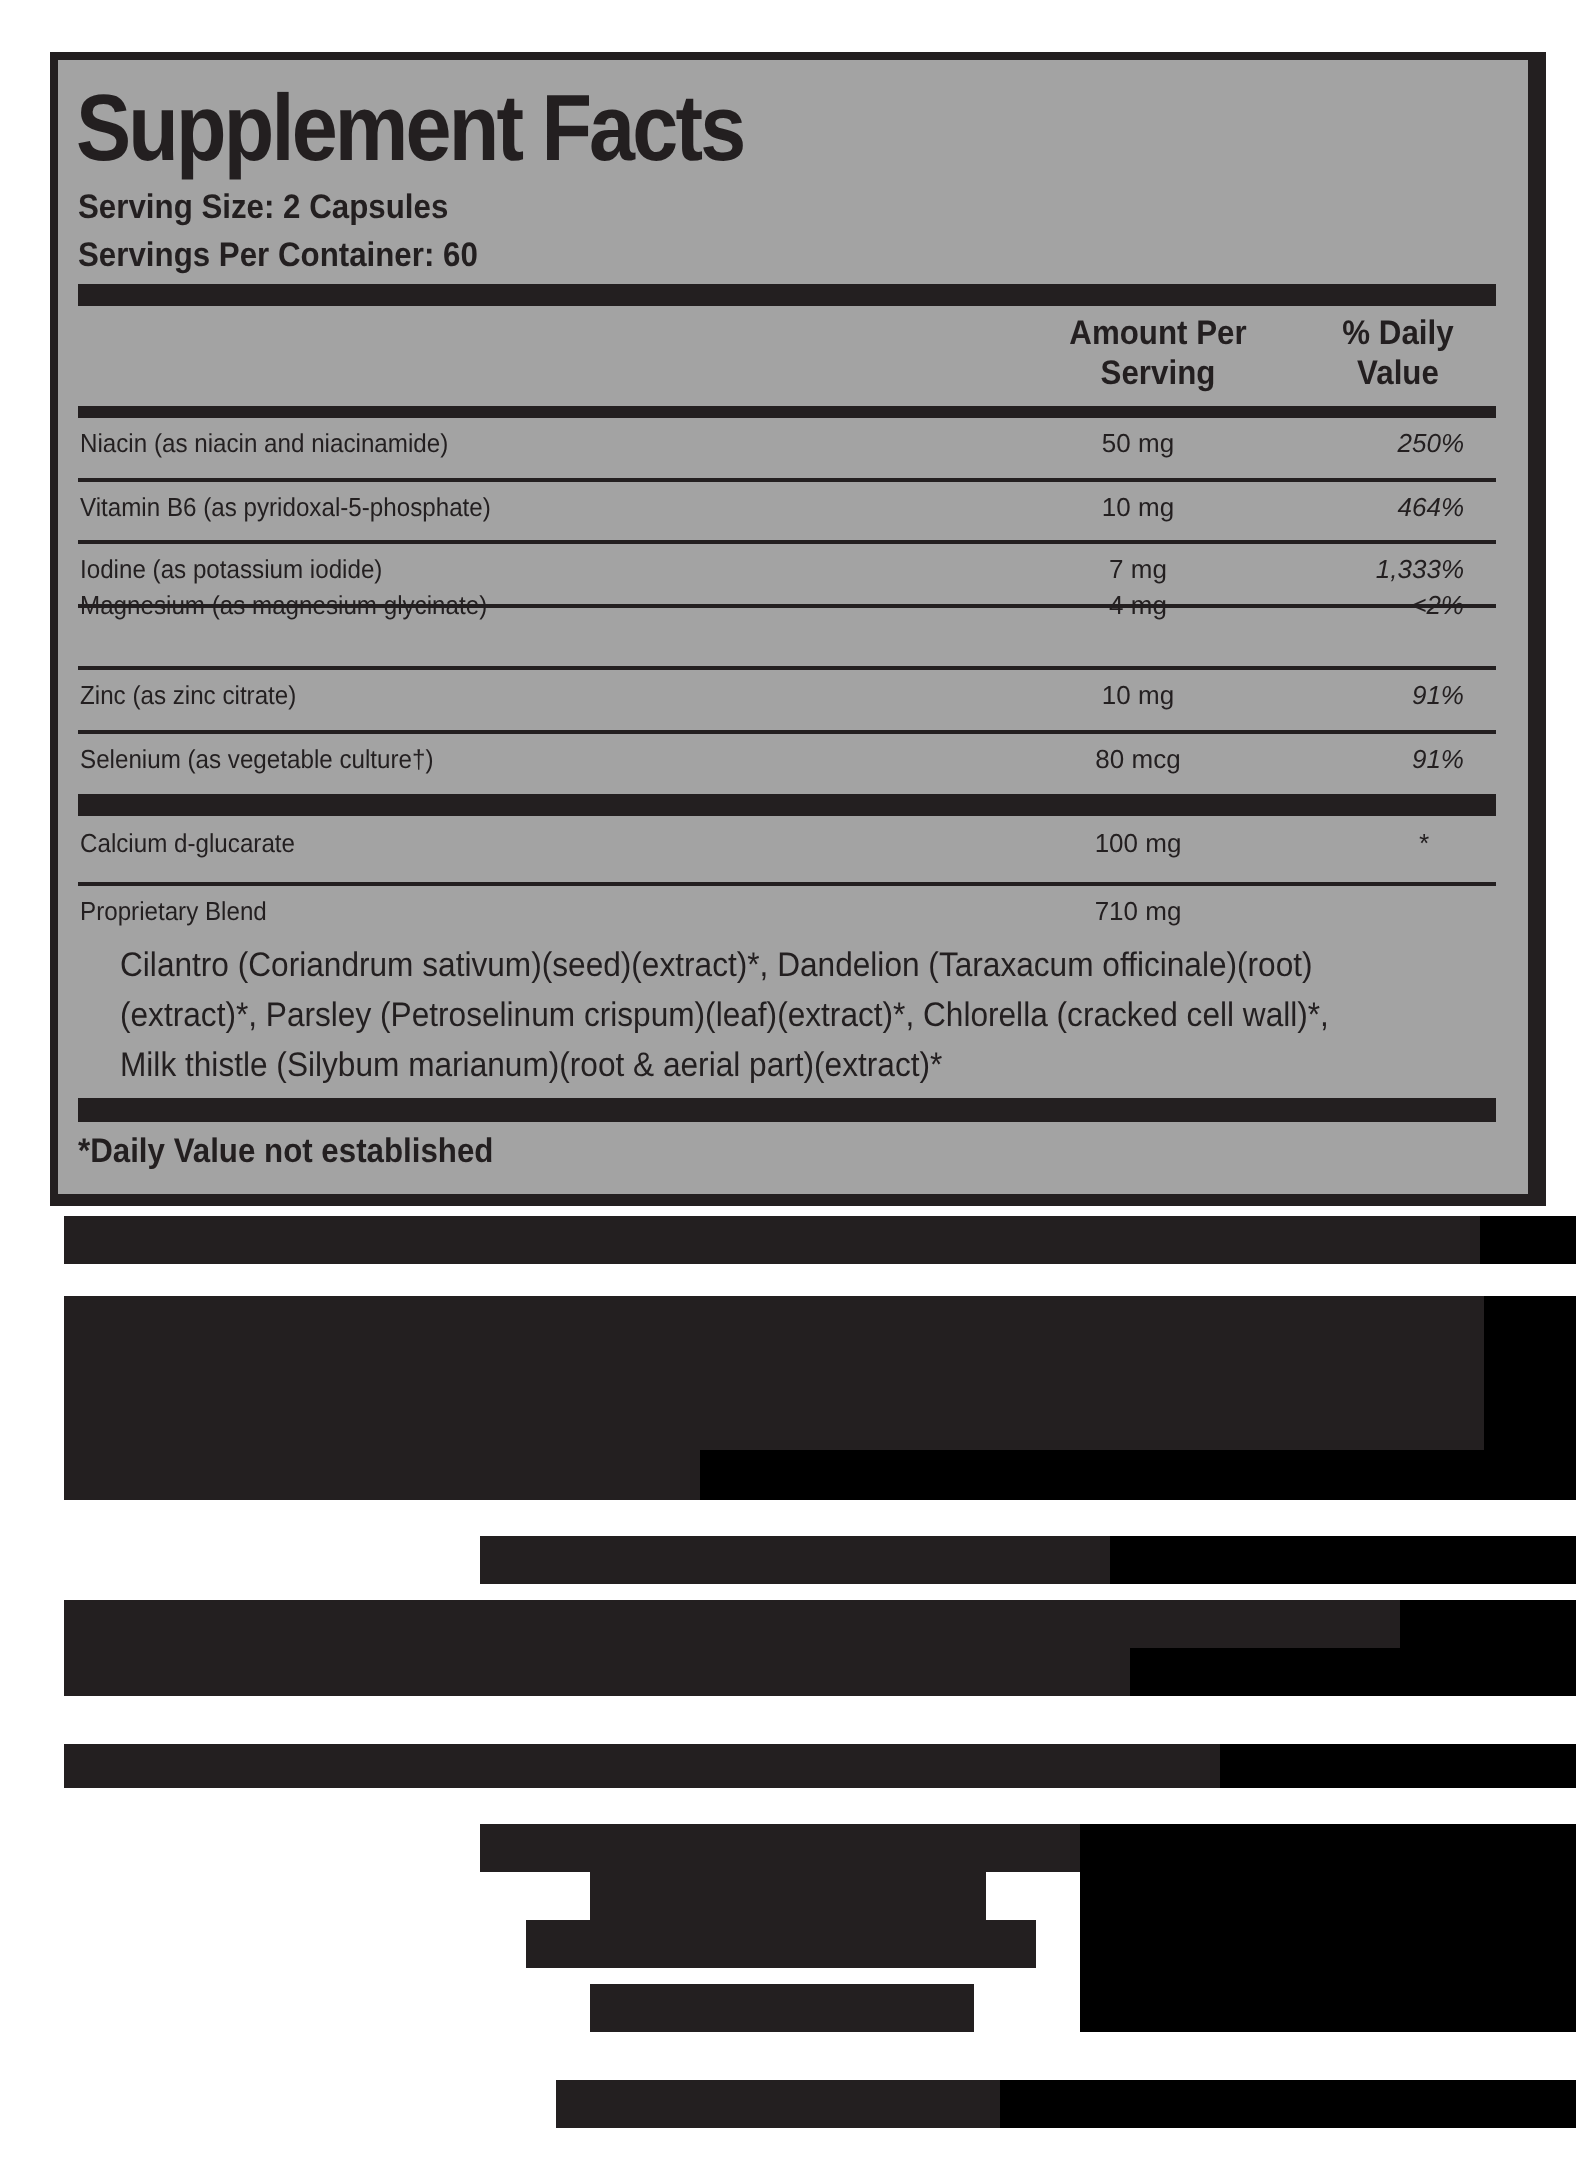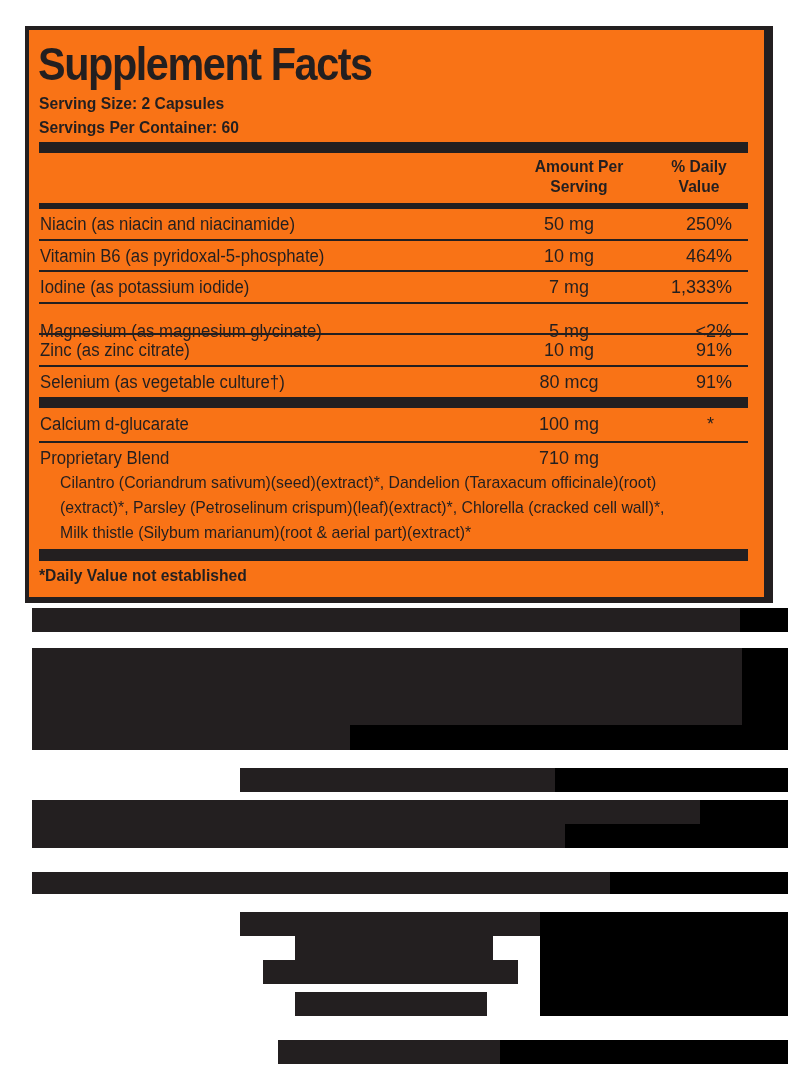--- a/index.html
+++ b/index.html
@@ -1,33 +1,33 @@
 <!DOCTYPE html>
 <html><head>
 <meta charset="utf-8">
 <style>
   html, body { margin:0; padding:0; background:#ffffff; }
   body { width:788px; height:1089px; position:relative; overflow:hidden;
          font-family:"Liberation Sans", "DejaVu Sans", sans-serif; color:#231f20; }
   .panel { position:absolute; left:25px; top:26px; width:735px; height:567px;
            border-left:4px solid #231f20; border-top:4px solid #231f20;
-           border-right:9px solid #231f20; border-bottom:6px solid #231f20; background:#f97316; }
+           border-right:9px solid #231f20; border-bottom:6px solid #231f20; background:#a3a3a3; }
   .inner { position:absolute; left:10px; top:0; width:709px; }
   .title { position:absolute; left:-1px; top:6px; font-size:47px; font-weight:bold;
            letter-spacing:-1.6px; transform:scaleX(0.88); transform-origin:left top; white-space:nowrap; }
   .serv { position:absolute; left:0; font-size:17px; font-weight:bold; transform:scaleX(0.92);
           transform-origin:left top; white-space:nowrap; }
   .bar { position:absolute; left:0; width:709px; background:#231f20; }
   .hline { position:absolute; left:0; width:709px; height:2px; background:#231f20; }
   .hdr { position:absolute; top:127px; font-size:17px; font-weight:bold; text-align:center; line-height:20px;
          transform:scaleX(0.92); }
-  .row { position:absolute; left:0; width:709px; height:30px; font-size:18px; }
+  .row { position:absolute; left:0; width:709px; height:30px; font-size:13px; }
   .row .name { position:absolute; left:1px; top:5px; white-space:nowrap; transform:scaleX(0.93); transform-origin:left top; }
   .row .amt { position:absolute; left:460px; width:140px; top:5px; text-align:center; white-space:nowrap; }
-  .row .dv { position:absolute; right:16px; top:5px; text-align:right; white-space:nowrap; }
+  .row .dv { position:absolute; right:16px; top:5px; text-align:right; white-space:nowrap;font-style:italic; }
   .blend { position:absolute; left:21px; width:700px; font-size:17px; line-height:25px; white-space:nowrap;
            transform:scaleX(0.93); transform-origin:left top; }
   .foot { position:absolute; left:0; font-size:17px; font-weight:bold; transform:scaleX(0.92);
           transform-origin:left top; white-space:nowrap; }
   .redact { position:absolute; background:#231f20; }
   .redact.dk { background:#000; }
 </style>
 </head>
 <body>
 
@@ -61,23 +61,23 @@
       <span class="amt">10 mg</span>
       <span class="dv">464%</span>
     </div>
     <div class="hline" style="top:240px"></div>
     <div class="row" style="top:242px">
       <span class="name">Iodine (as potassium iodide)</span>
       <span class="amt">7 mg</span>
       <span class="dv">1,333%</span>
     </div>
     <div class="hline" style="top:272px"></div>
-    <div class="row" style="top:286px">
+    <div class="row" style="top:260px">
       <span class="name">Magnesium (as magnesium glycinate)</span>
-      <span class="amt">5 mg</span>
+      <span class="amt">4 mg</span>
       <span class="dv">&lt;2%</span>
     </div>
     <div class="hline" style="top:303px"></div>
     <div class="row" style="top:305px">
       <span class="name">Zinc (as zinc citrate)</span>
       <span class="amt">10 mg</span>
       <span class="dv">91%</span>
     </div>
     <div class="hline" style="top:335px"></div>
     <div class="row" style="top:337px">

